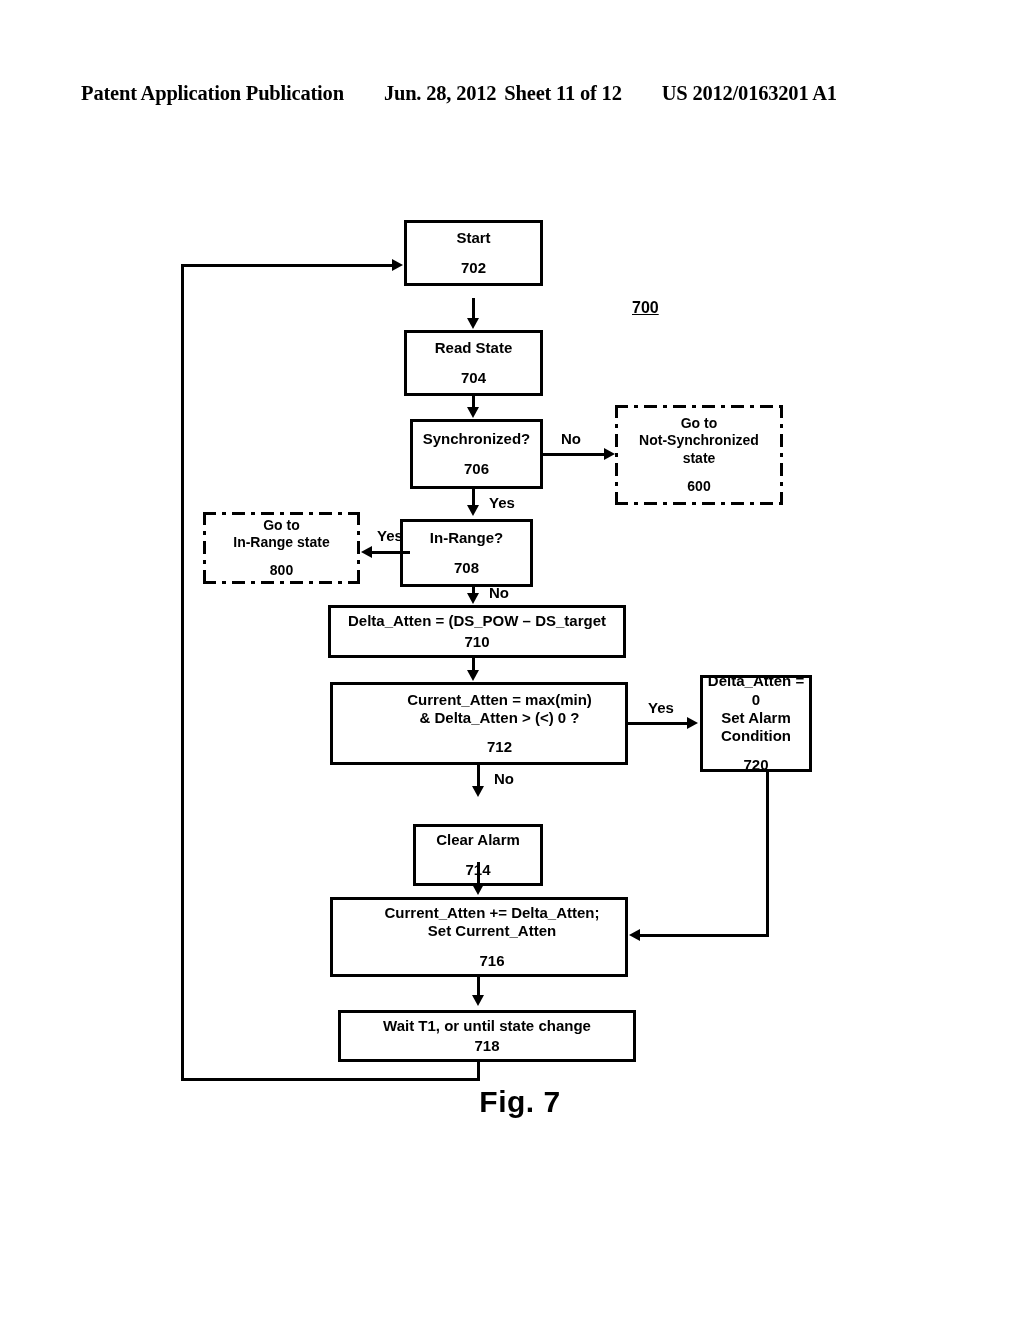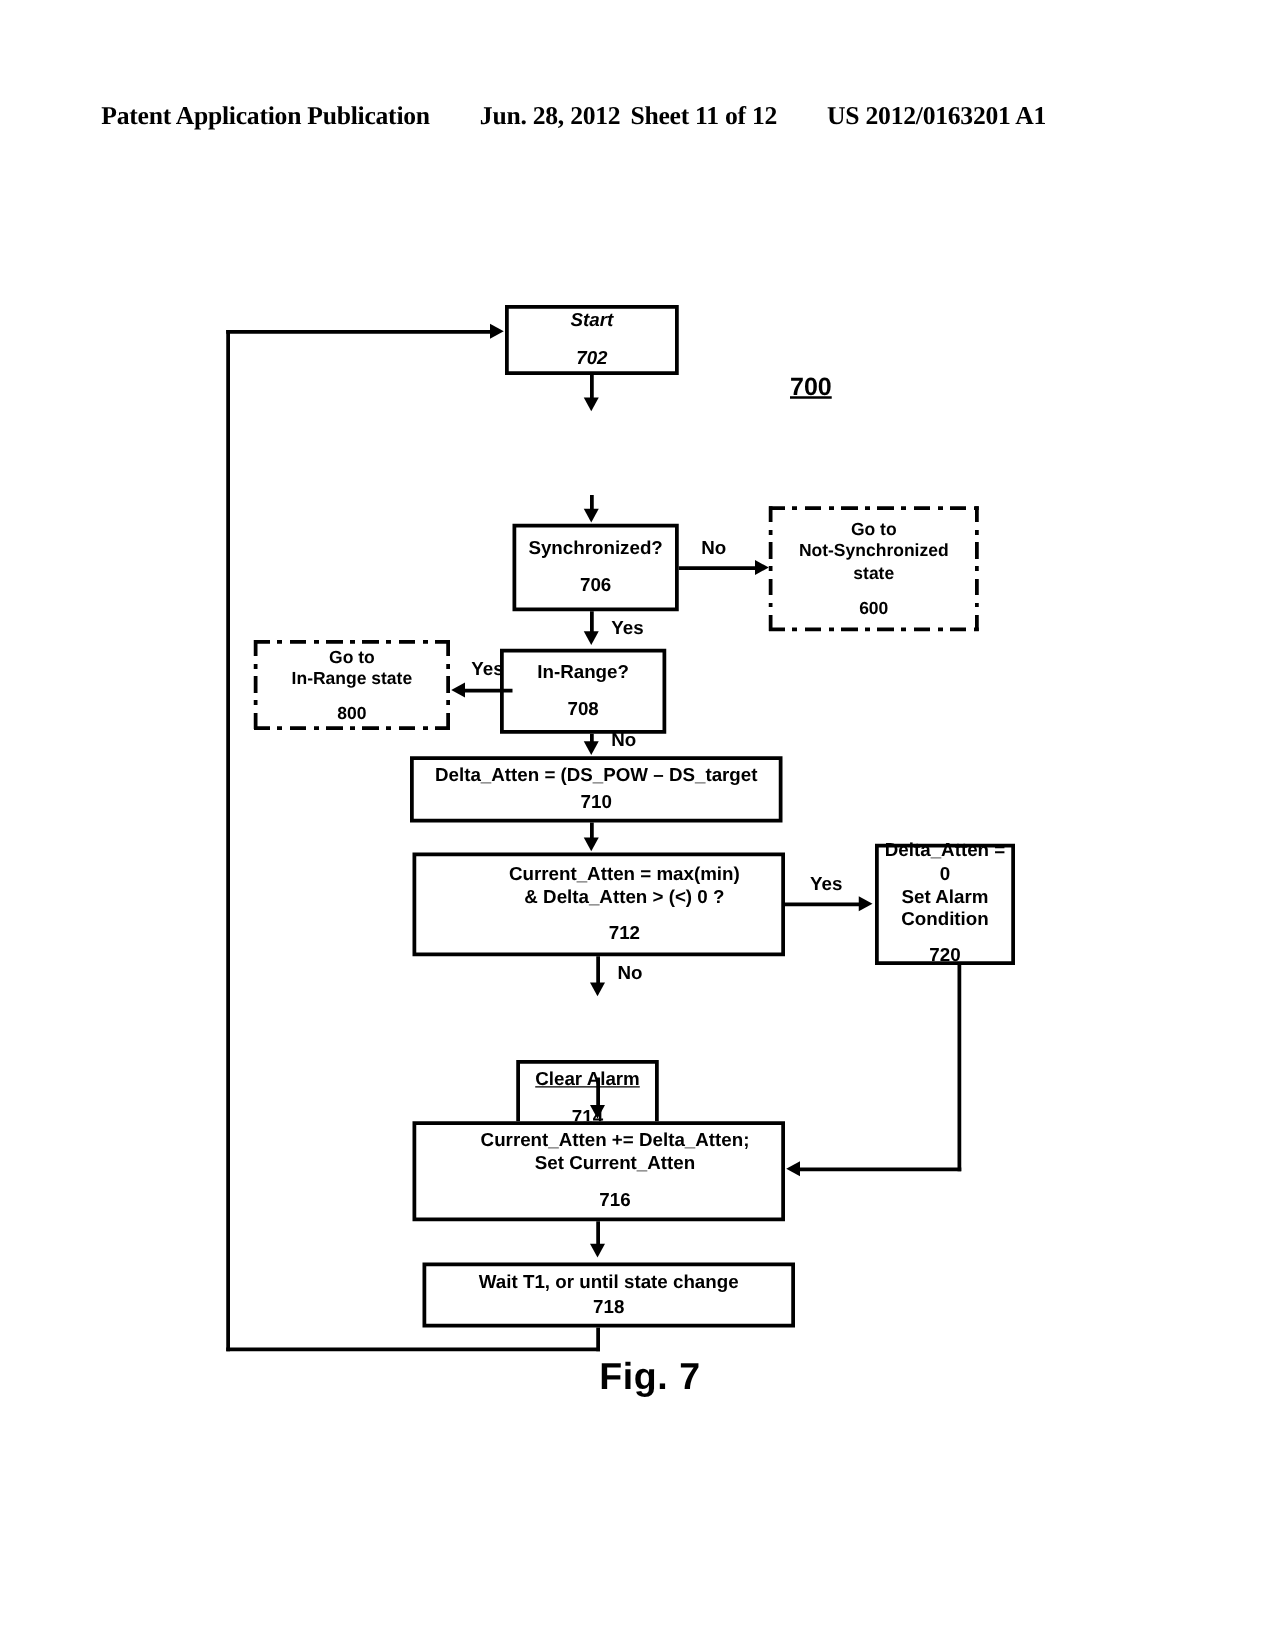--- a/index.html
+++ b/index.html
@@ -123,21 +123,21 @@
     font-size: 15px;
     white-space: nowrap;
   }
 
   
   #fig-ref-700 {
     position: absolute;
     left: 632px;
     top: 299px;
     font-weight: bold;
-    font-size: 20px;
+    font-size: 16px;
     text-decoration: underline;
   }
   #fig-caption {
     position: absolute;
     left: 430px;
     top: 1085px;
     width: 180px;
     text-align: center;
     font-weight: bold;
     font-size: 30px;
@@ -151,25 +151,29 @@
   <span class="hdr-pub">Patent Application Publication</span>
   <span class="hdr-date">Jun. 28, 2012</span>
   <span class="hdr-sheet">Sheet 11 of 12</span>
   <span class="hdr-num">US 2012/0163201 A1</span>
 </div>
 
 <div id="figure-canvas">
 
   <div id="fig-ref-700">700</div>
 
-  <div class="fc-box" style="left:404px; top:244px; width:139px; height:56px;font-style:italic;">
+  <div class="fc-box" style="left:404px; top:220px; width:139px; height:66px;">
     <span class="box-text">Start</span>
     <span class="box-ref">702</span>
   </div>
 
+  <div class="fc-box" style="left:404px; top:330px; width:139px; height:66px;">
+    <span class="box-text">Read State</span>
+    <span class="box-ref">704</span>
+  </div>
 
   <div class="fc-box" style="left:410px; top:419px; width:133px; height:70px;justify-content:center;">
     <span class="box-text">Synchronized?</span>
     <span class="box-ref">706</span>
   </div>
 
   <div class="fc-box dashdot" style="left:615px; top:405px; width:168px; height:100px; font-size:14px;">
     <span class="box-text">Go to
 Not-Synchronized
 state</span>
@@ -198,21 +202,21 @@
     <span class="box-ref">712</span>
   </div>
 
   <div class="fc-box" style="left:700px; top:675px; width:112px; height:97px;">
     <span class="box-text">Delta_Atten = 0
 Set Alarm
 Condition</span>
     <span class="box-ref">720</span>
   </div>
 
-  <div class="fc-box" style="left:413px; top:848px; width:114px; height:62px;text-decoration:underline;">
+  <div class="fc-box" style="left:413px; top:824px; width:130px; height:62px;">
     <span class="box-text">Clear Alarm</span>
     <span class="box-ref">714</span>
   </div>
 
   <div class="fc-box" style="left:330px; top:897px; width:298px; height:80px;padding-left:30px;">
     <span class="box-text">Current_Atten += Delta_Atten;
 Set Current_Atten</span>
     <span class="box-ref">716</span>
   </div>
 

